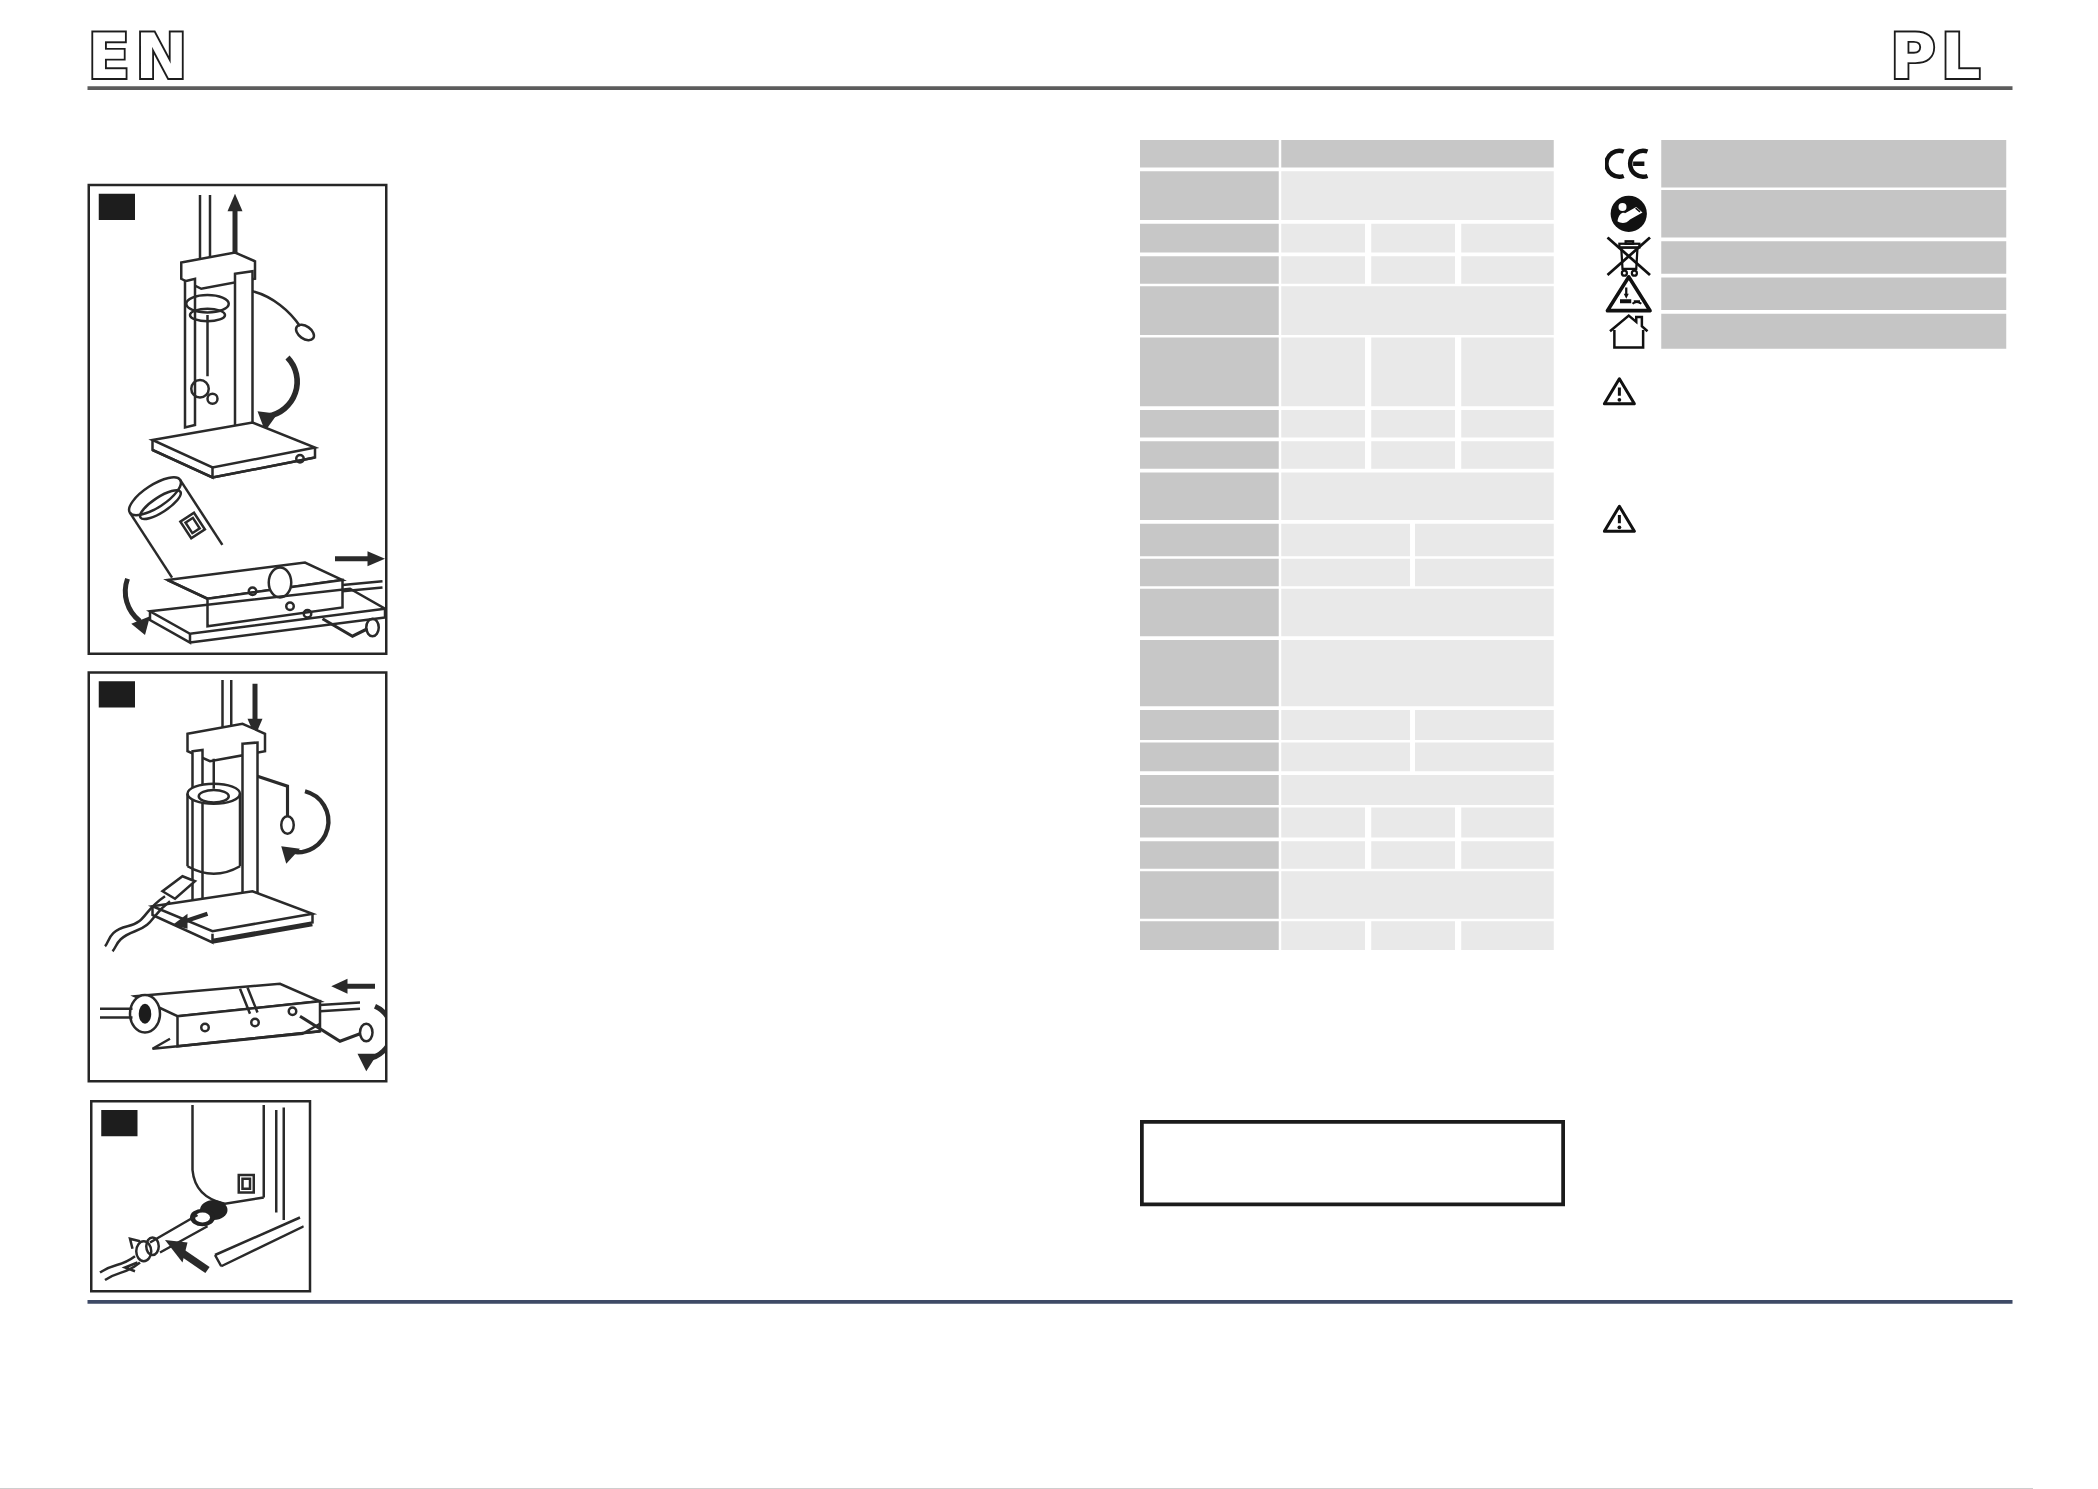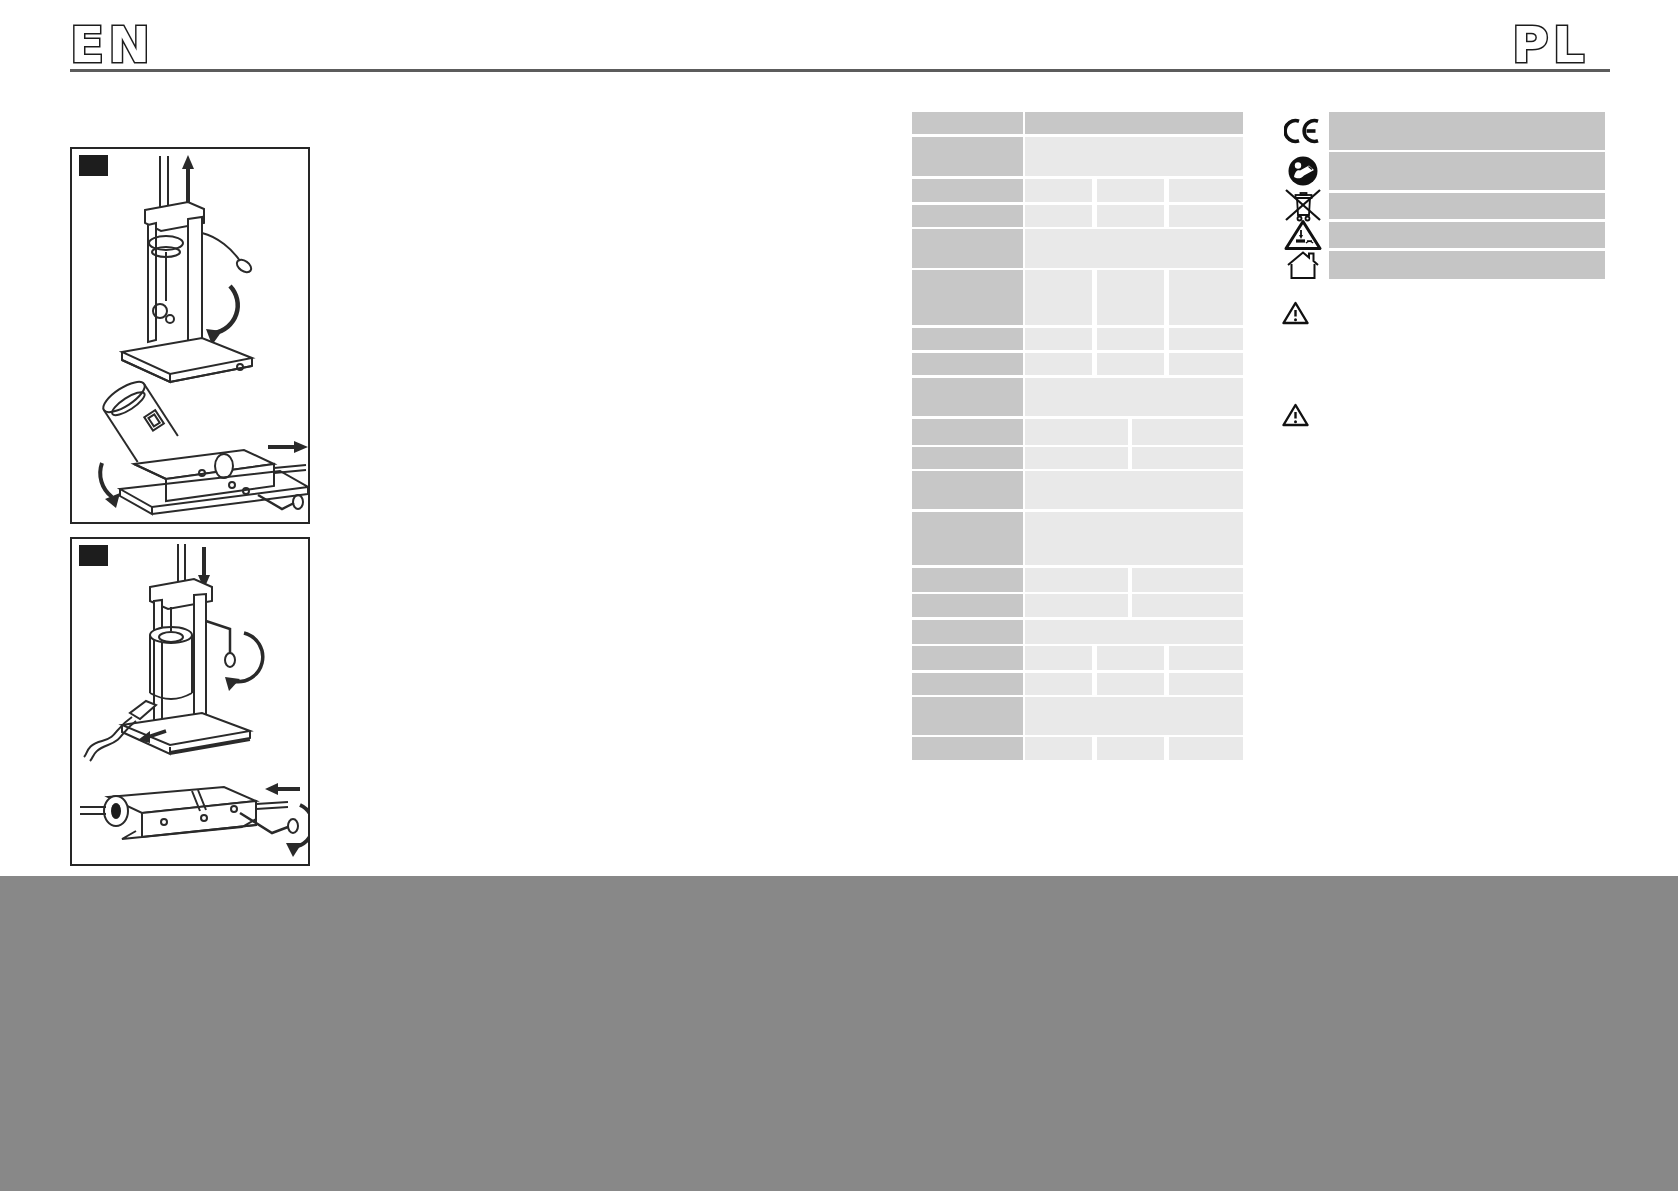--- a/index.html
+++ b/index.html
@@ -1,17 +1,17 @@
 <!DOCTYPE html>
 <html><head>
 <meta charset="utf-8">
 <style>
   html,body{margin:0;padding:0;background:#888;}
   #page{
-    position:relative;width:1678px;height:876px;background:#ffffff;
+    position:relative;width:1678px;height:1191px;background:#ffffff;
     font-family:"DejaVu Sans","Liberation Sans",sans-serif;overflow:hidden;
   }
   .abs{position:absolute;}
   .rule{position:absolute;height:3px;}
   .diagram-box{position:absolute;border:2px solid #262626;background:#fff;}
   .fig-label{position:absolute;left:7px;top:6px;width:29px;height:21px;background:#1d1d1d;}
   .tcell{position:absolute;}
   .bar{position:absolute;}
   .icon-wrap{position:absolute;width:38px;height:34px;display:flex;align-items:center;justify-content:center;}
   svg{display:block;}

